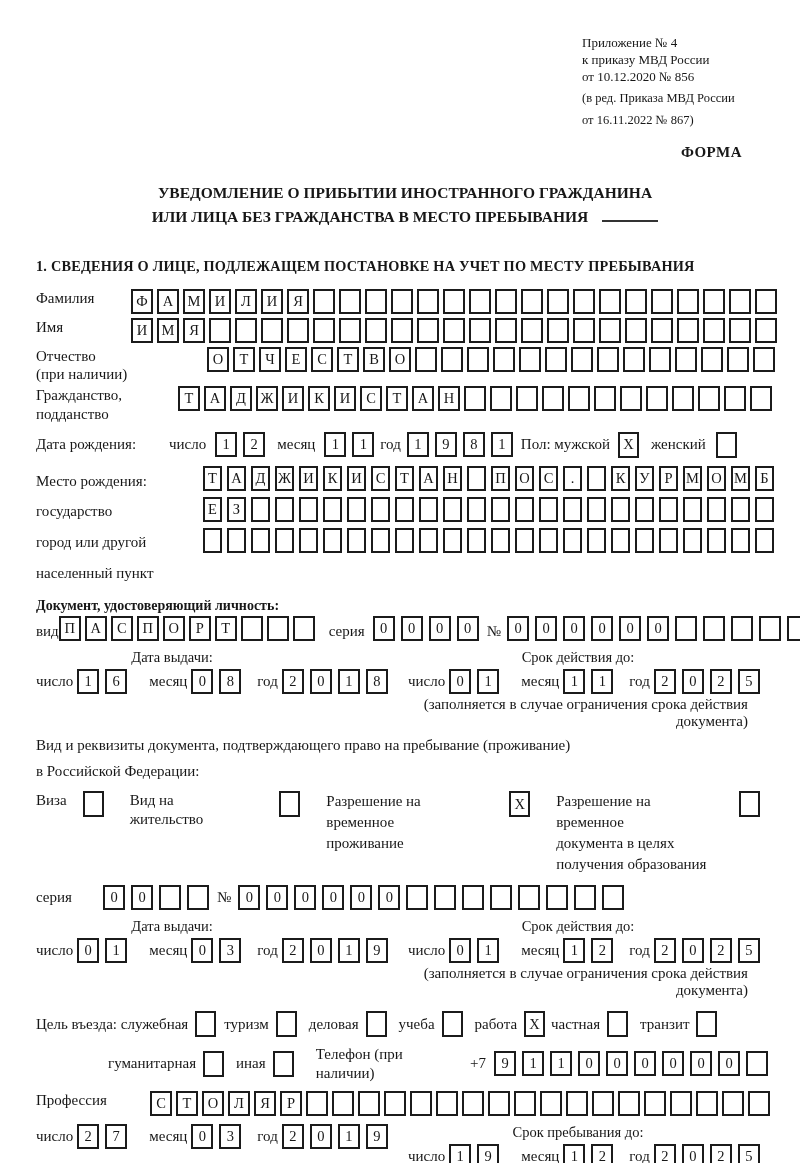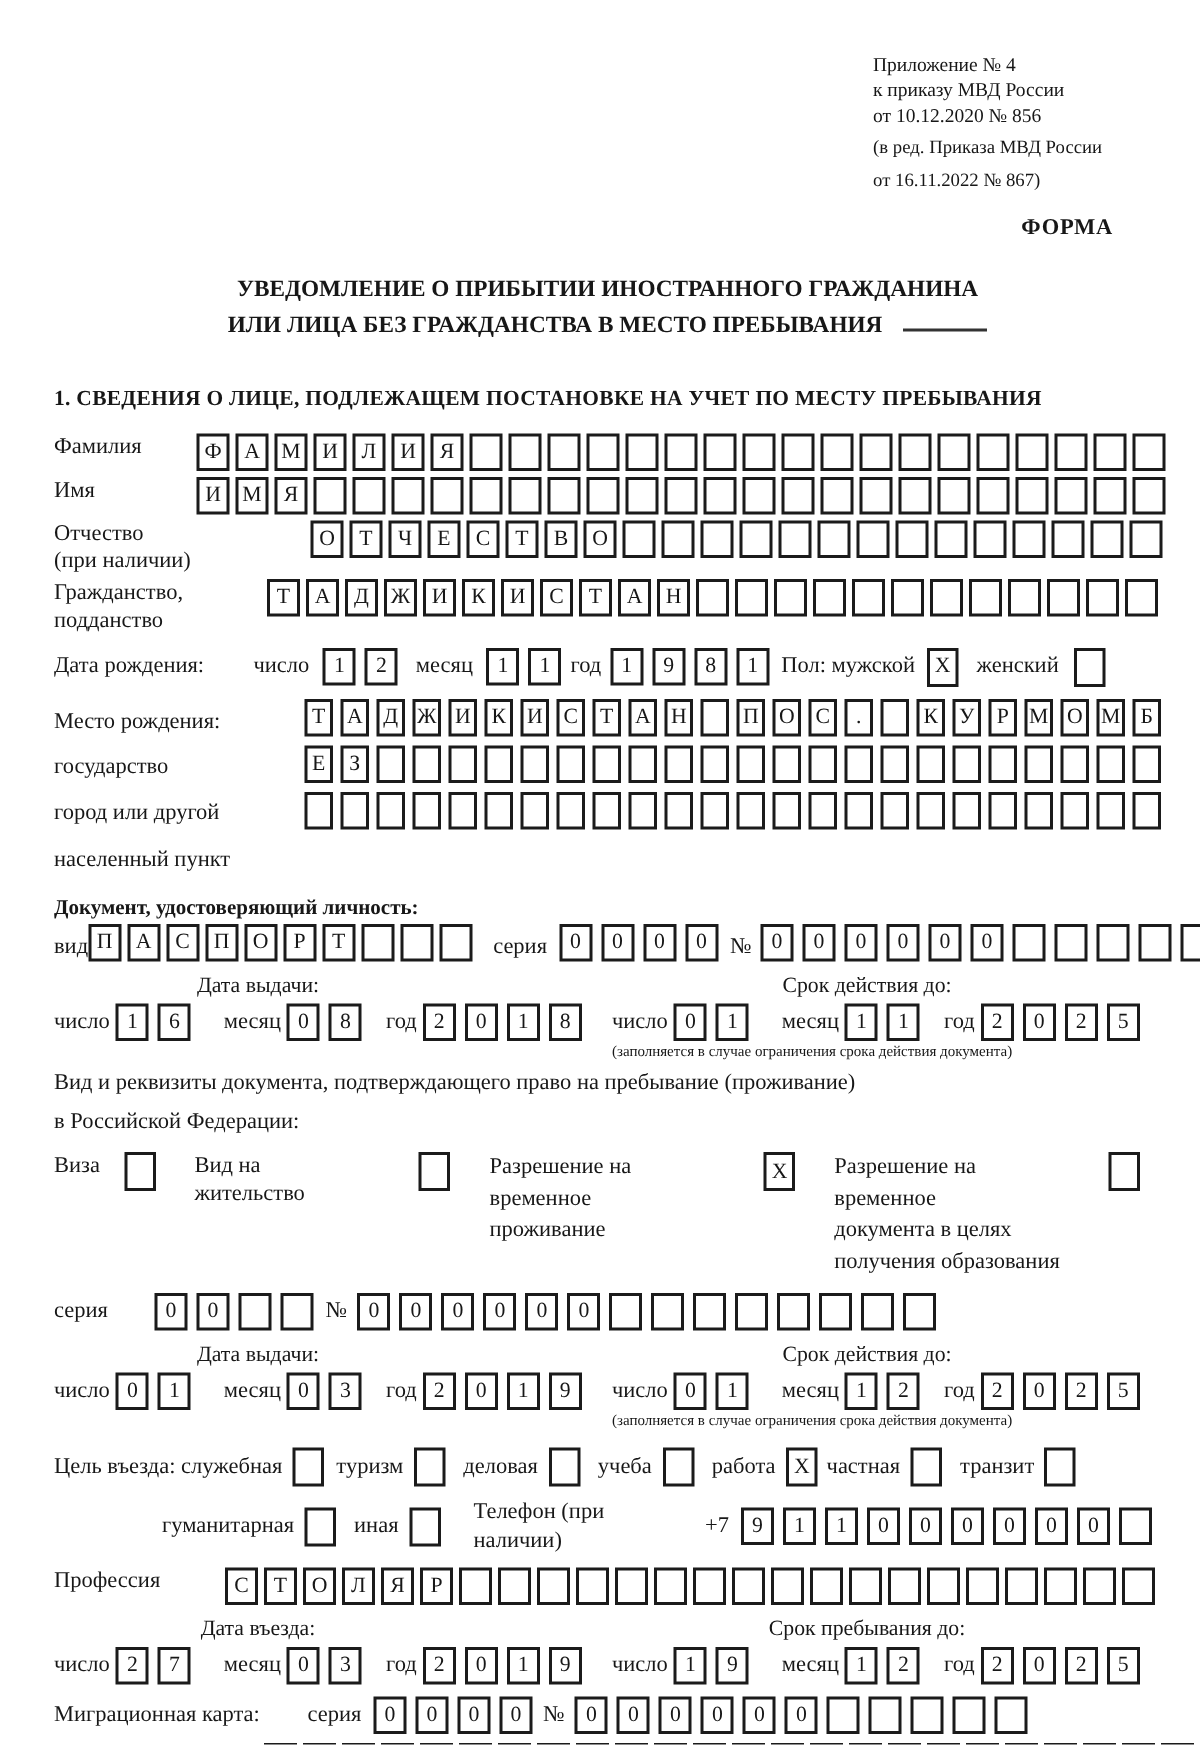--- a/index.html
+++ b/index.html
@@ -48,21 +48,21 @@
 
   
   .dates { display:flex; margin-top:8px; }
   .dates .col { display:flex; flex-direction:column; }
   .dates .col.left { width:372px; }
   .dates .col.right { width:340px; }
   .dates .col-h { text-align:center; font-size:14.5px; margin-bottom:3px; }
   .dg { display:flex; align-items:center; }
   .dg .lbl { margin-right:4px; }
   .dg .boxes { margin-right:10px; }
-  .note { font-size:10px; margin-top:2px; }
+  .note { font-size:15px; text-align:right; margin-top:2px; }
 
   .visa-row { margin-top:10px; align-items:flex-start;gap:12px; }
   .multiline { text-align:left; font-size:15px; line-height:1.4; }
   .visa-row .checkbox { margin:0 14px 0 10px; }
 
   .purpose-row { align-items:center; margin-top:12px; flex-wrap:nowrap; }
   .purpose-row .lbl { margin-right:7px; }
   .purpose-row .checkbox { margin-right:12px; }
 
   .mt2{margin-top:2px}.mt4{margin-top:4px}.mt6{margin-top:6px}.mt8{margin-top:8px}
@@ -575,21 +575,20 @@
         <span class="cell"></span>
         <span class="cell"></span>
         <span class="cell"></span>
         <span class="cell"></span>
         <span class="cell"></span>
       </span>
   </div>
 
   <div class="dates">
     <div class="col left">
-      <div class="col-h" style="padding-right:100px">Дата въезда:</div>
       <div class="dg">
         <span class="lbl">число</span>
         <span class="boxes num">
             <span class="cell">2</span>
             <span class="cell">7</span>
           </span>
         <span class="lbl" style="margin-left:6px">месяц</span>
         <span class="boxes num">
             <span class="cell">0</span>
             <span class="cell">3</span>

